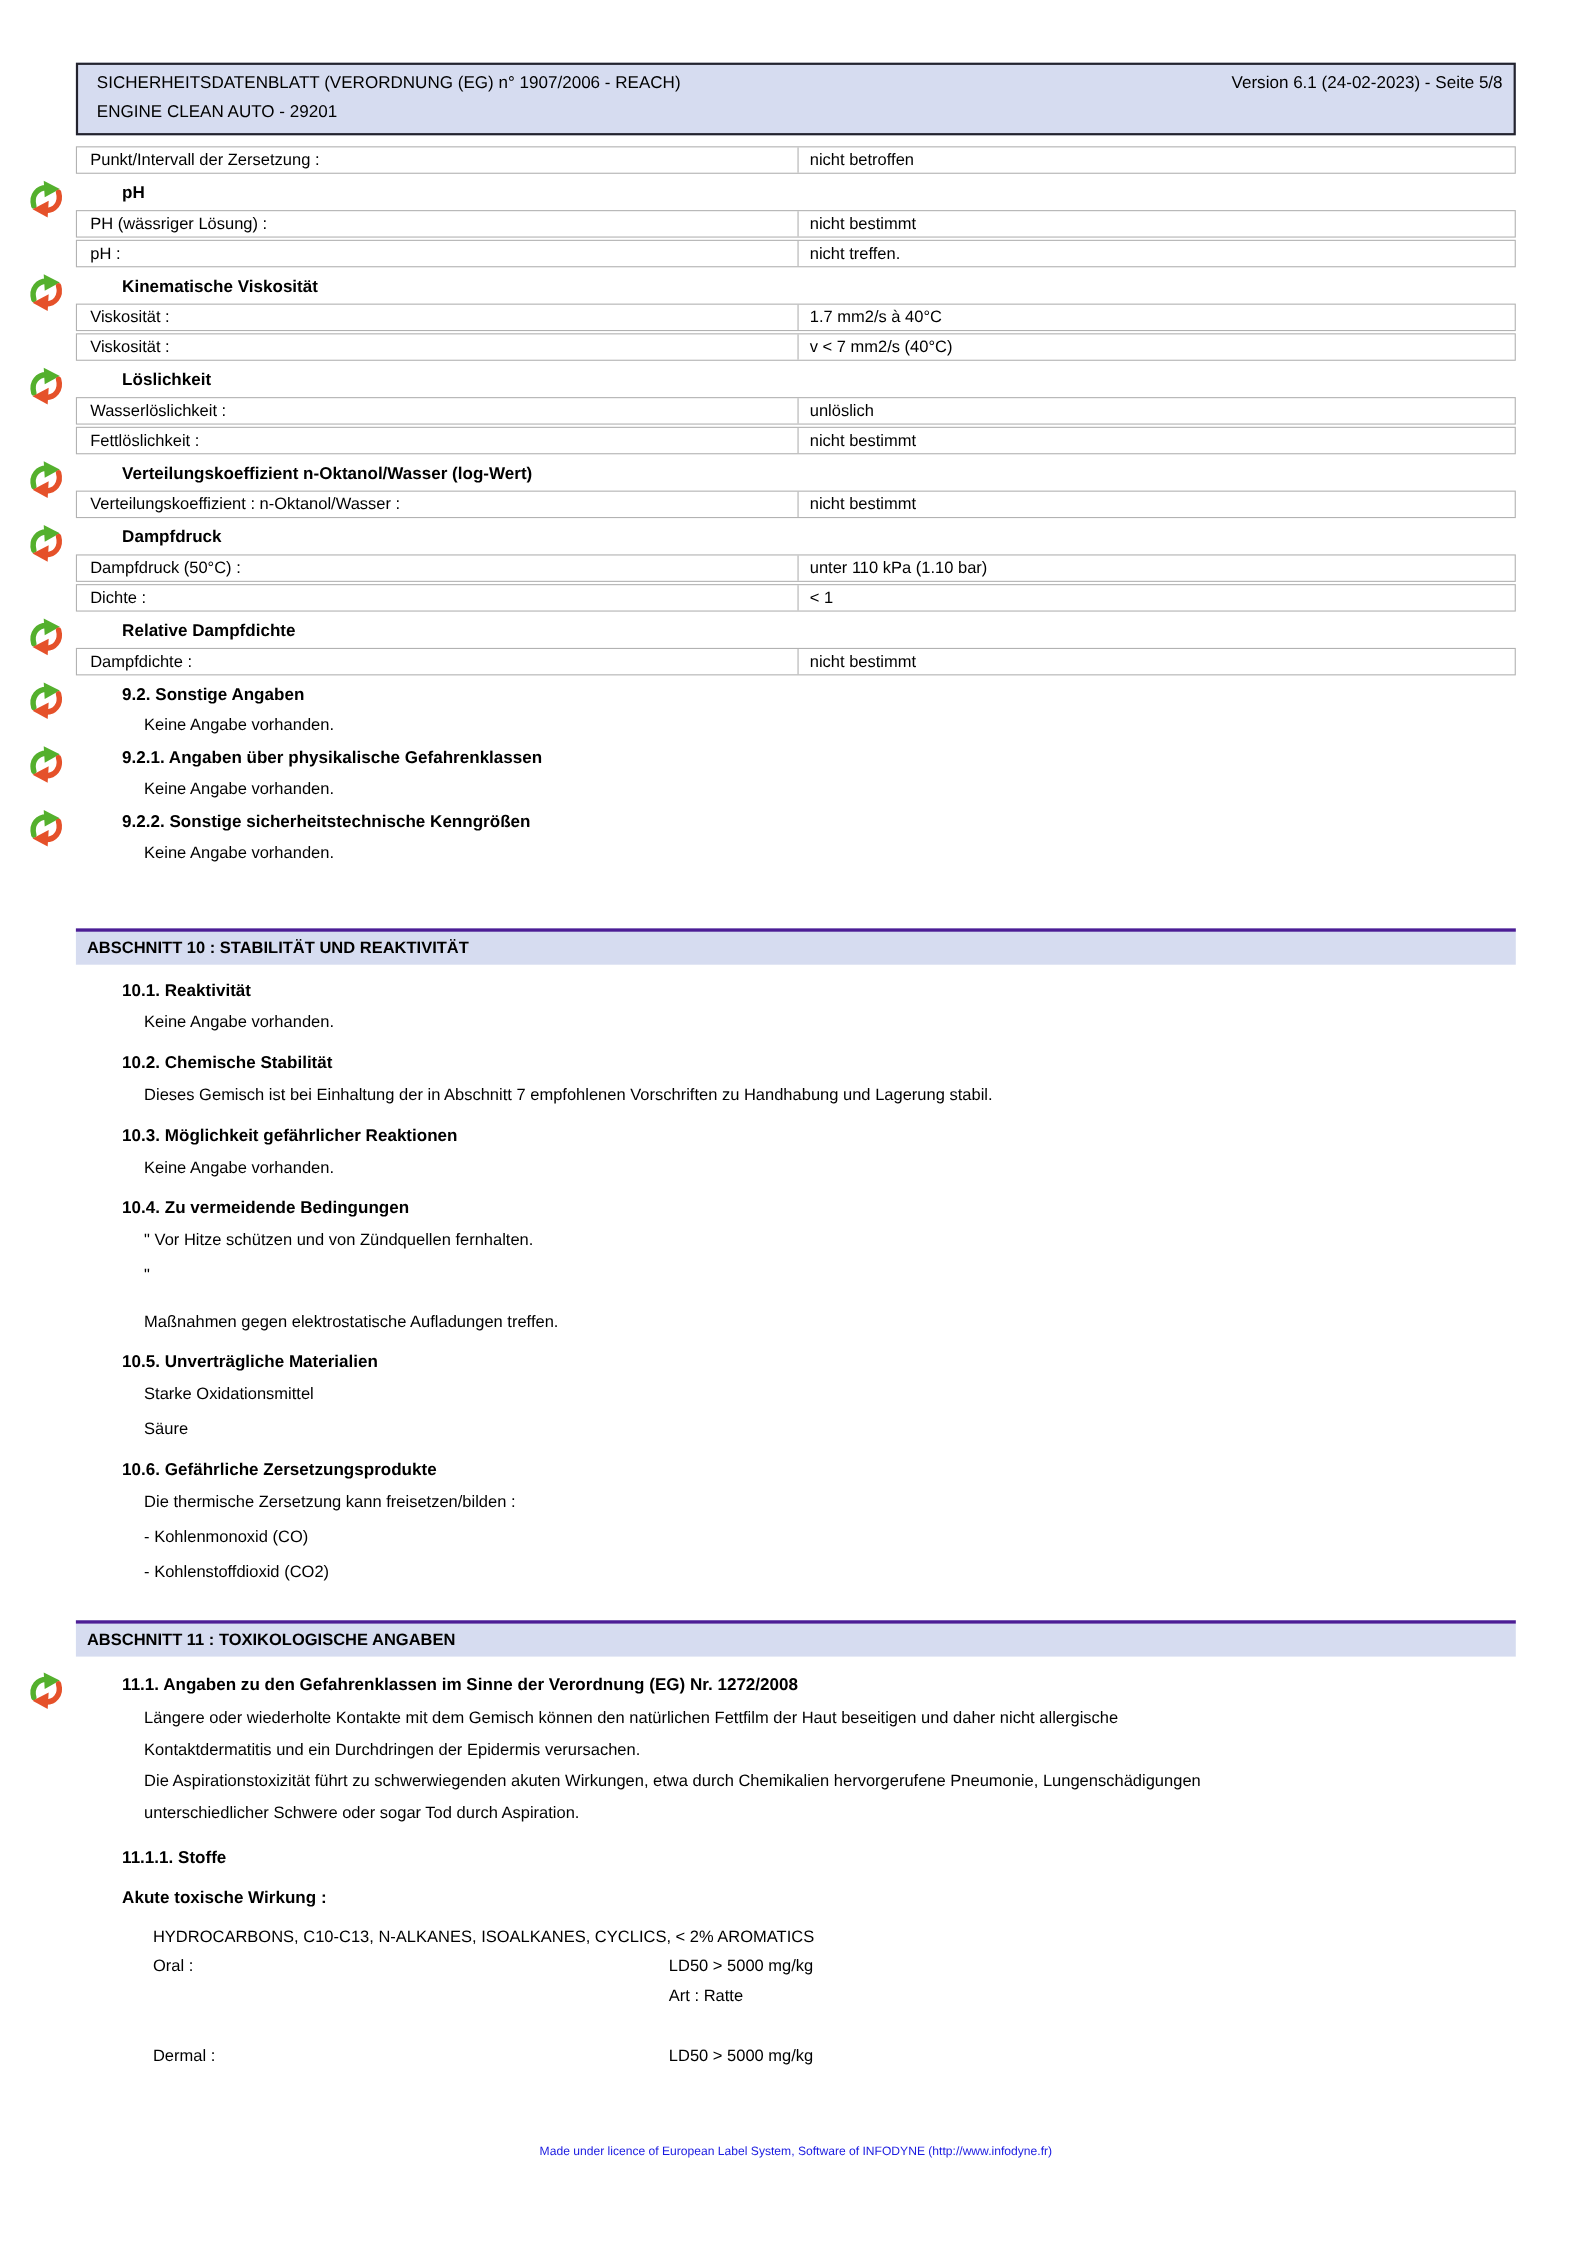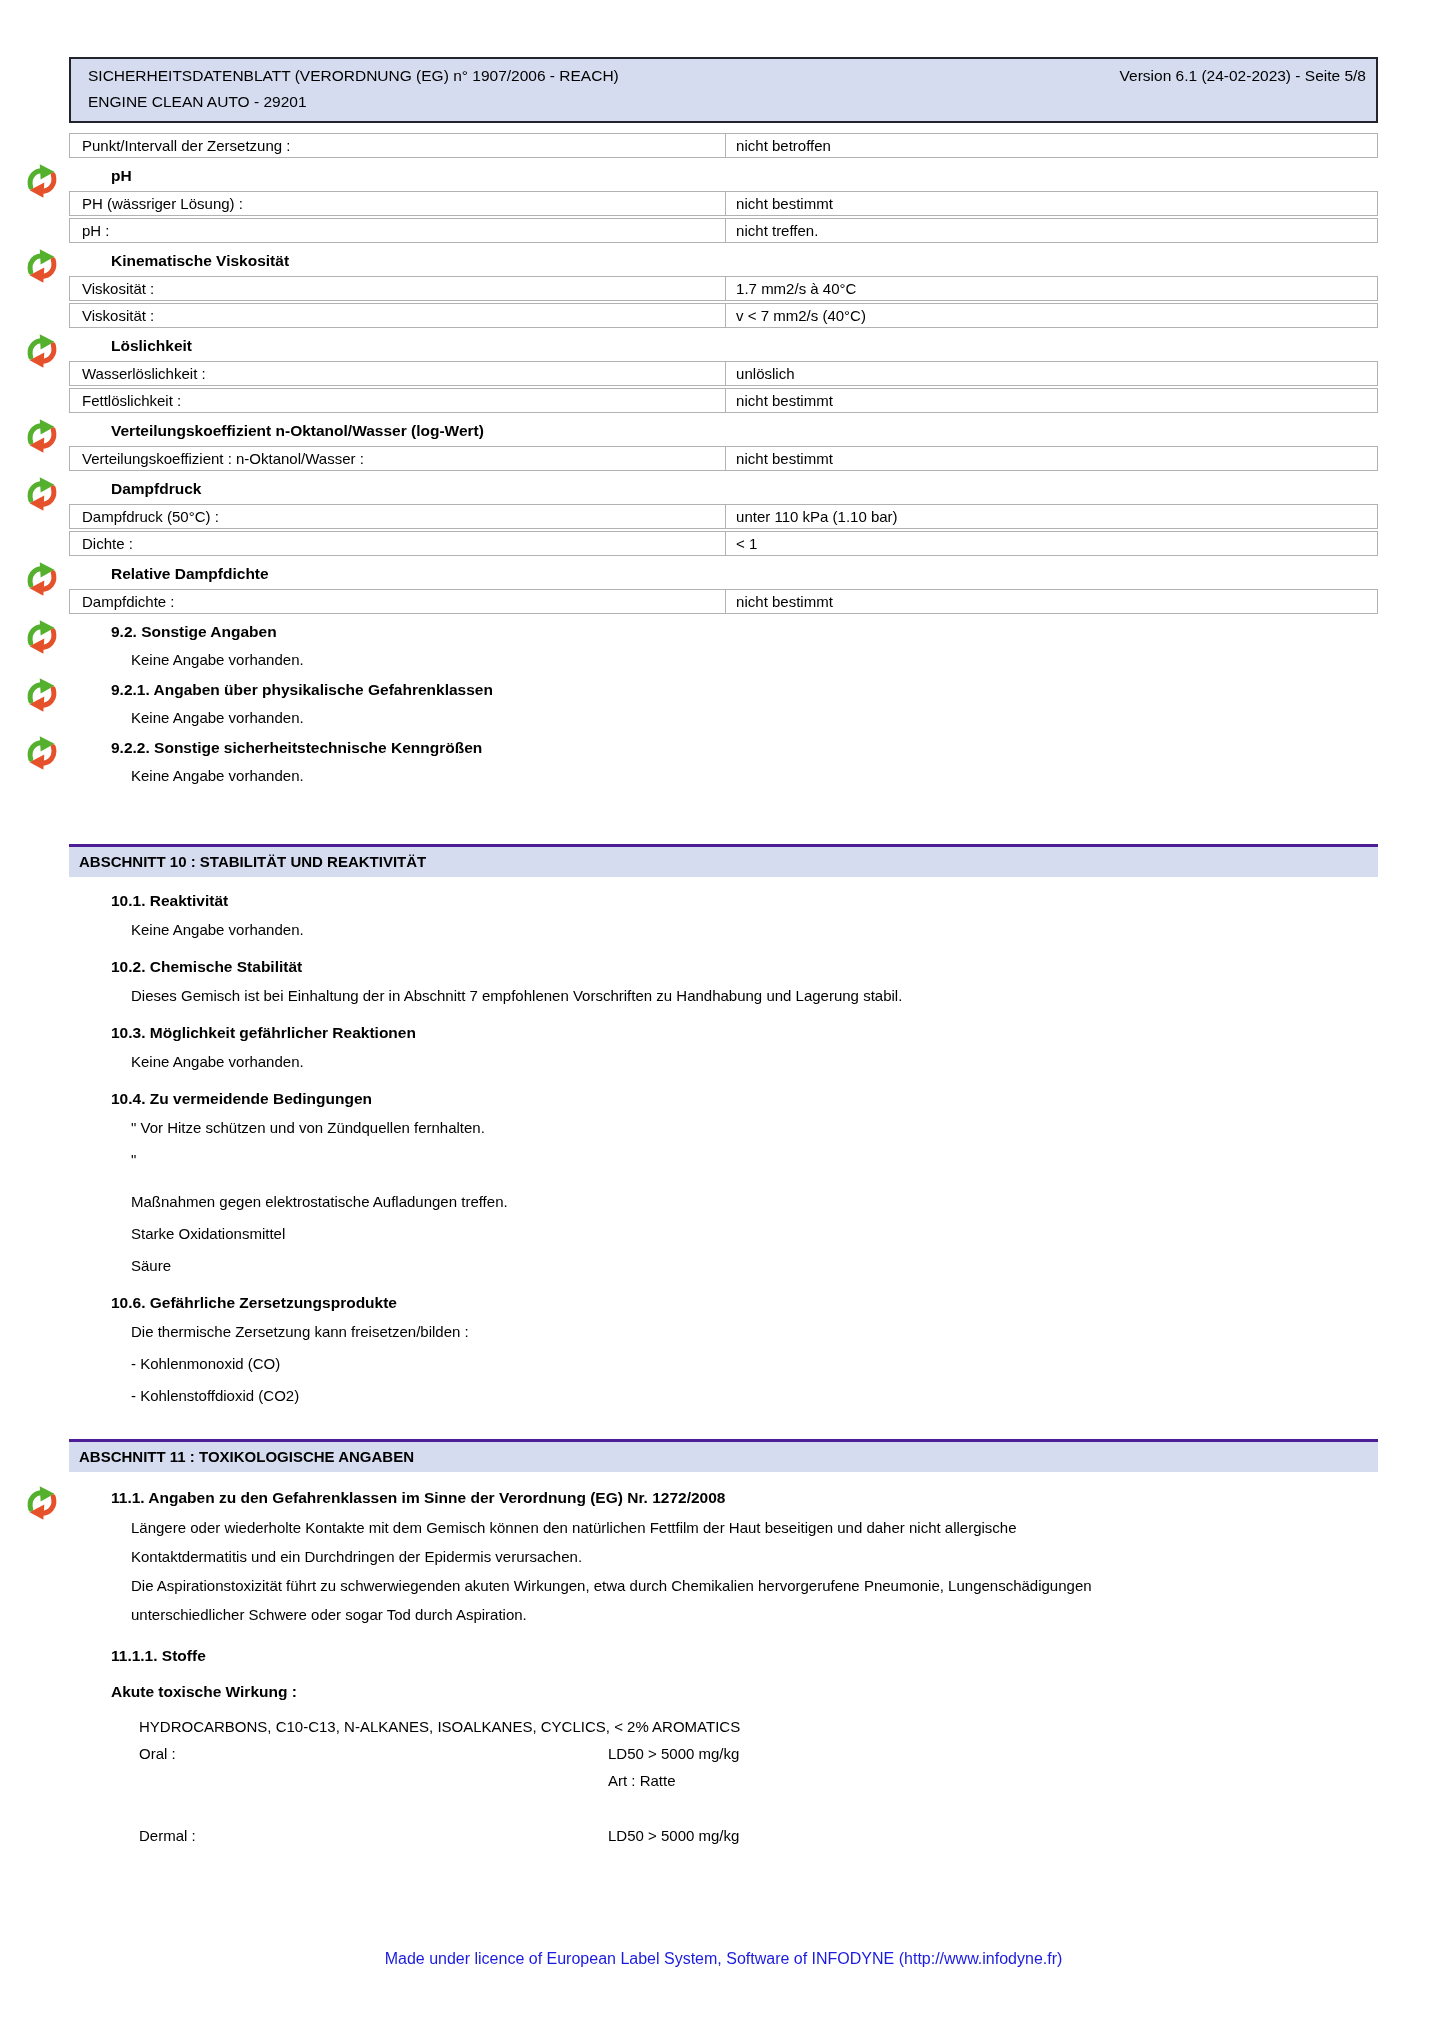--- a/index.html
+++ b/index.html
@@ -50,21 +50,21 @@
   .tox-sub-h{font-weight:bold;font-size:15.5px;margin:16px 0 0 42px;line-height:21px;}
   .tox-acute-h{font-weight:bold;font-size:15.5px;margin:15px 0 0 42px;line-height:21px;}
   .substance-line{margin:12px 0 0 70px;font-size:15px;line-height:26px;}
   .tox-row{display:flex;margin-left:70px;font-size:15px;line-height:27px;}
   .tox-row .tox-label{width:469px;}
   .tox-row.dermal{margin-top:28px;}
   .tox-val-col{display:flex;flex-direction:column;}
 
   .footer{
     position:absolute;left:69px;top:1950px;width:1309px;text-align:center;
-    color:#1a1ae0;font-size:16px;
+    color:#1a1ae0;font-size:11px;
   }
 </style>
 </head>
 <body>
 
 <svg width="0" height="0" style="position:absolute" aria-hidden="true">
   <defs>
     <g id="syncicon">
       <path d="M6 21.5 C3.6 13 9 6.2 17.5 6.9" fill="none" stroke="#54b02d" stroke-width="4.4" stroke-linecap="round"></path>
       <polygon points="14,1.2 27,7.8 14.8,14.6" fill="#54b02d"></polygon>
@@ -215,20 +215,21 @@
       <div class="sec-item-h">10.3. Möglichkeit gefährlicher Reaktionen</div>
       <div class="sec-item-p">Keine Angabe vorhanden.</div>
     </div>
     <div class="sec-item">
       <div class="sec-item-h">10.4. Zu vermeidende Bedingungen</div>
       <div class="sec-item-p">" Vor Hitze schützen und von Zündquellen fernhalten.</div>
       <div class="sec-item-p">"</div>
       <div class="sec-item-p gap-top">Maßnahmen gegen elektrostatische Aufladungen treffen.</div>
     </div>
     <div class="sec-item">
+      <div class="sec-item-h">10.5. Unverträgliche Materialien</div>
       <div class="sec-item-p">Starke Oxidationsmittel</div>
       <div class="sec-item-p">Säure</div>
     </div>
     <div class="sec-item">
       <div class="sec-item-h">10.6. Gefährliche Zersetzungsprodukte</div>
       <div class="sec-item-p">Die thermische Zersetzung kann freisetzen/bilden :</div>
       <div class="sec-item-p">- Kohlenmonoxid (CO)</div>
       <div class="sec-item-p">- Kohlenstoffdioxid (CO2)</div>
     </div>
 

